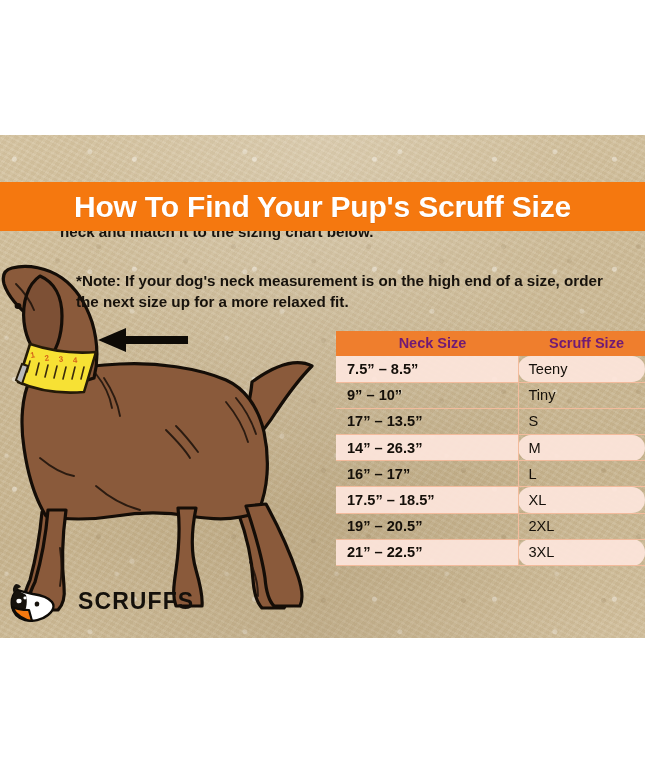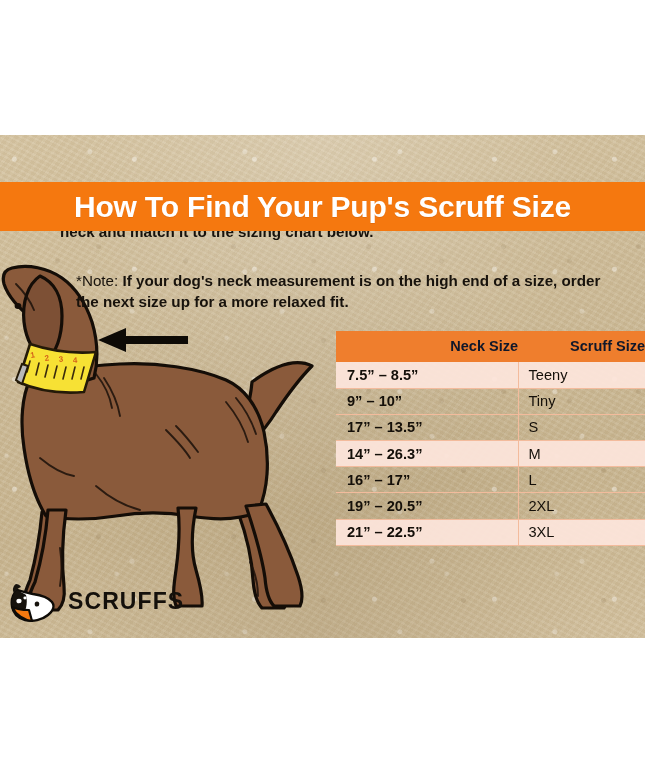--- a/index.html
+++ b/index.html
@@ -83,21 +83,21 @@
     position: absolute;
     z-index: 5;
     color: #17120c;
     font-weight: bold;
     font-size: 15.2px;
     line-height: 21px;
     font-family: "Liberation Sans", sans-serif;
   }
   #instr1 { left: 60px; top: 200px; width: 545px; }
   #instr2 { left: 76px; top: 270px; width: 545px; }
-  .nb { font-weight: normal; }
+  .nb { font-weight: bold; }
 
   
   #dog-art {
     position: absolute;
     left: 0px;
     top: 262px;
     width: 345px;
     height: 360px;
     z-index: 3;
   }
@@ -106,21 +106,21 @@
   #arrow { position:absolute; left: 96px; top: 326px; width: 92px; height: 28px; z-index: 4; }
 
   
   #logo {
     position: absolute;
     left: 10px;
     top: 578px;
     height: 46px;
     display: flex;
     align-items: center;
-    gap: 12px;
+    gap: 22px;
     z-index: 7;
   }
   #logo-mark { width: 46px; height: 44px; flex: 0 0 auto; }
   #logo-text {
     font-family: "Liberation Sans", sans-serif;
     font-weight: bold;
     font-size: 23px;
     letter-spacing: 1.1px;
     color: #14100b;
   }
@@ -134,41 +134,41 @@
     z-index: 5;
     border-collapse: collapse;
     table-layout: fixed;
     font-family: "Liberation Sans", sans-serif;
   }
   #size-table col.c1 { width: 182px; }
   #size-table col.c2 { width: 127px; }
 
   #size-table thead th {
     background: #ef7e2d;
-    color: #0f172a;
+    color: #701a75;
     font-size: 14.5px;
     font-weight: bold;
-    text-align: right;
+    text-align: center;
     padding: 4px 0 5px 11px;
-    height: 31px;
+    height: 25px;
     border: none;
   }
   #size-table thead th.sh { padding-left: 10px; }
 
   #size-table tbody td {
     height: 26.2px;
     font-size: 14.6px;
     color: #140f09;
     padding: 0 0 0 11px;
     border-bottom: 1px solid #f3bb9c;
     border-right: 1px solid #f3bb9c;
     vertical-align: middle;
     white-space: nowrap;
   }
-  #size-table tbody td.sz { padding-left: 10px; border-right: none; font-weight: normal; }
+  #size-table tbody td.sz { padding-left: 10px; border-right: none; font-weight: normal; border-radius: 13px; }
   #size-table tbody td.neck { font-weight: bold; }
   #size-table tbody tr.alt td { background: rgba(253,229,219,0.93); margin-top: 24px; }
   #size-table tbody tr.plain td { background: transparent; }
   #size-table tbody tr:last-child td { border-bottom: 1px solid #f3bb9c; }
 </style>
 </head>
 <body>
 
 <div id="page">
 
@@ -298,20 +298,24 @@
           <td class="sz">S</td>
         </tr>
         <tr class="alt">
           <td class="neck">14” – 26.3”</td>
           <td class="sz">M</td>
         </tr>
         <tr class="plain">
           <td class="neck">16” – 17”</td>
           <td class="sz">L</td>
         </tr>
+        <tr class="alt">
+          <td class="neck">17.5” – 18.5”</td>
+          <td class="sz">XL</td>
+        </tr>
         <tr class="plain">
           <td class="neck">19” – 20.5”</td>
           <td class="sz">2XL</td>
         </tr>
         <tr class="alt">
           <td class="neck">21” – 22.5”</td>
           <td class="sz">3XL</td>
         </tr>
       </tbody>
   </table>

